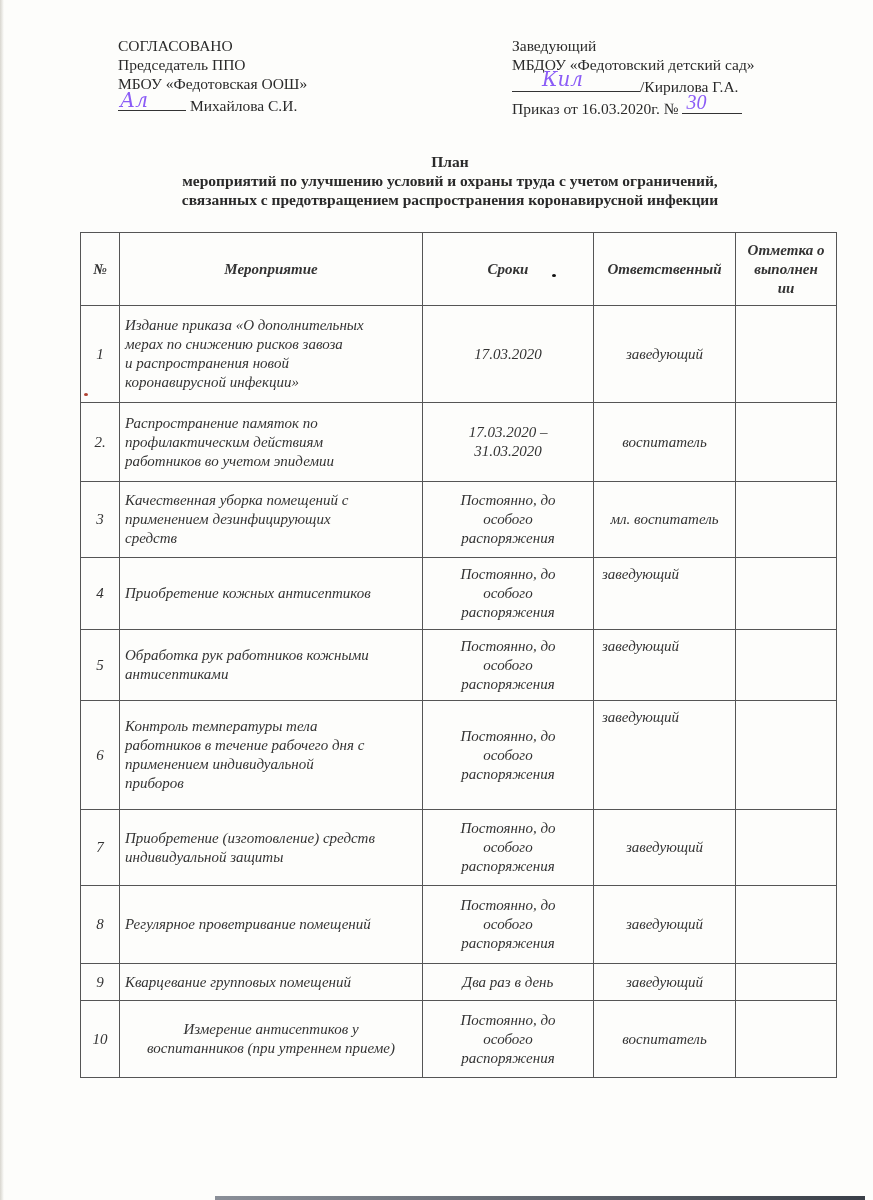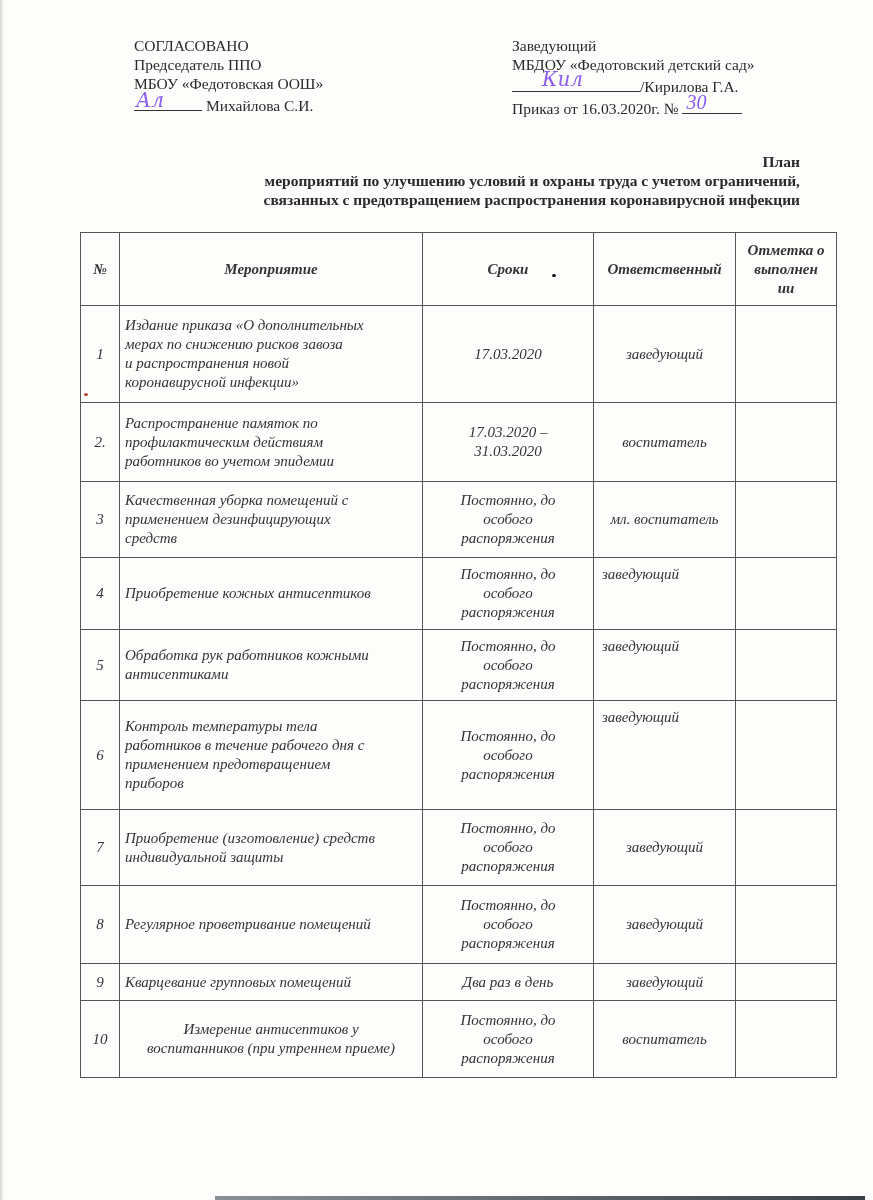--- a/index.html
+++ b/index.html
@@ -7,26 +7,26 @@
     width: 873px; height: 1200px; position: relative; overflow: hidden;
     background: #fdfdfb;
     font-family: "Liberation Serif", "DejaVu Serif", serif;
     color: #2a2a2a;
   }
   .leftshade { position: absolute; left: 0; top: 0; width: 4px; height: 1200px; background: linear-gradient(to right, #d8d6cf, #fdfdfb); }
   .bottombar { position: absolute; left: 215px; bottom: 0; width: 650px; height: 4px; background: linear-gradient(to right, #8a8f98, #3a3f48); }
 
   .block { position: absolute; font-size: 15.5px; line-height: 19px; }
   .block div { white-space: nowrap; }
-  #agreed { left: 118px; top: 36px; margin-left: 16px; }
+  #agreed { left: 118px; top: 36px; }
   #approved { left: 512px; top: 36px; }
   .sigline { display: inline-block; border-bottom: 1px solid #333; position: relative; vertical-align: baseline; }
   .sig { position: absolute; color: #8b5cf6; font-family: "DejaVu Serif", serif; font-style: italic; font-size: 20px; }
 
-  #title { position: absolute; left: 100px; width: 700px; top: 152px; text-align: right; font-weight: bold; font-size: 15.5px; line-height: 19px; }
+  #title { position: absolute; left: 100px; width: 700px; top: 152px; text-align: center; font-weight: bold; font-size: 15.5px; line-height: 19px; }
   #title div { white-space: nowrap; }
 
   table.plan {
     position: absolute; left: 80px; top: 232px; width: 756px;
     border-collapse: collapse; table-layout: fixed;
     font-size: 15px; line-height: 19px; color: #333;
   }
   table.plan th, table.plan td { border: 1px solid #555; padding: 0 5px; vertical-align: middle; font-style: italic; }
   table.plan th { font-weight: bold; text-align: center; font-size: 15px; }
   td.num { text-align: center; padding: 0; }
@@ -166,21 +166,21 @@
           <div>распоряжения</div>
         </td>
       <td class="resp top">заведующий</td>
       <td class="mark"></td>
     </tr>
     <tr style="height:109px">
       <td class="num">6</td>
       <td class="act">
           <div>Контроль температуры тела</div>
           <div>работников в течение рабочего дня с</div>
-          <div>применением предотвращением</div>
+          <div>применением индивидуальной</div>
           <div>приборов</div>
         </td>
       <td class="term">
           <div>Постоянно, до</div>
           <div>особого</div>
           <div>распоряжения</div>
         </td>
       <td class="resp top">заведующий</td>
       <td class="mark"></td>
     </tr>

